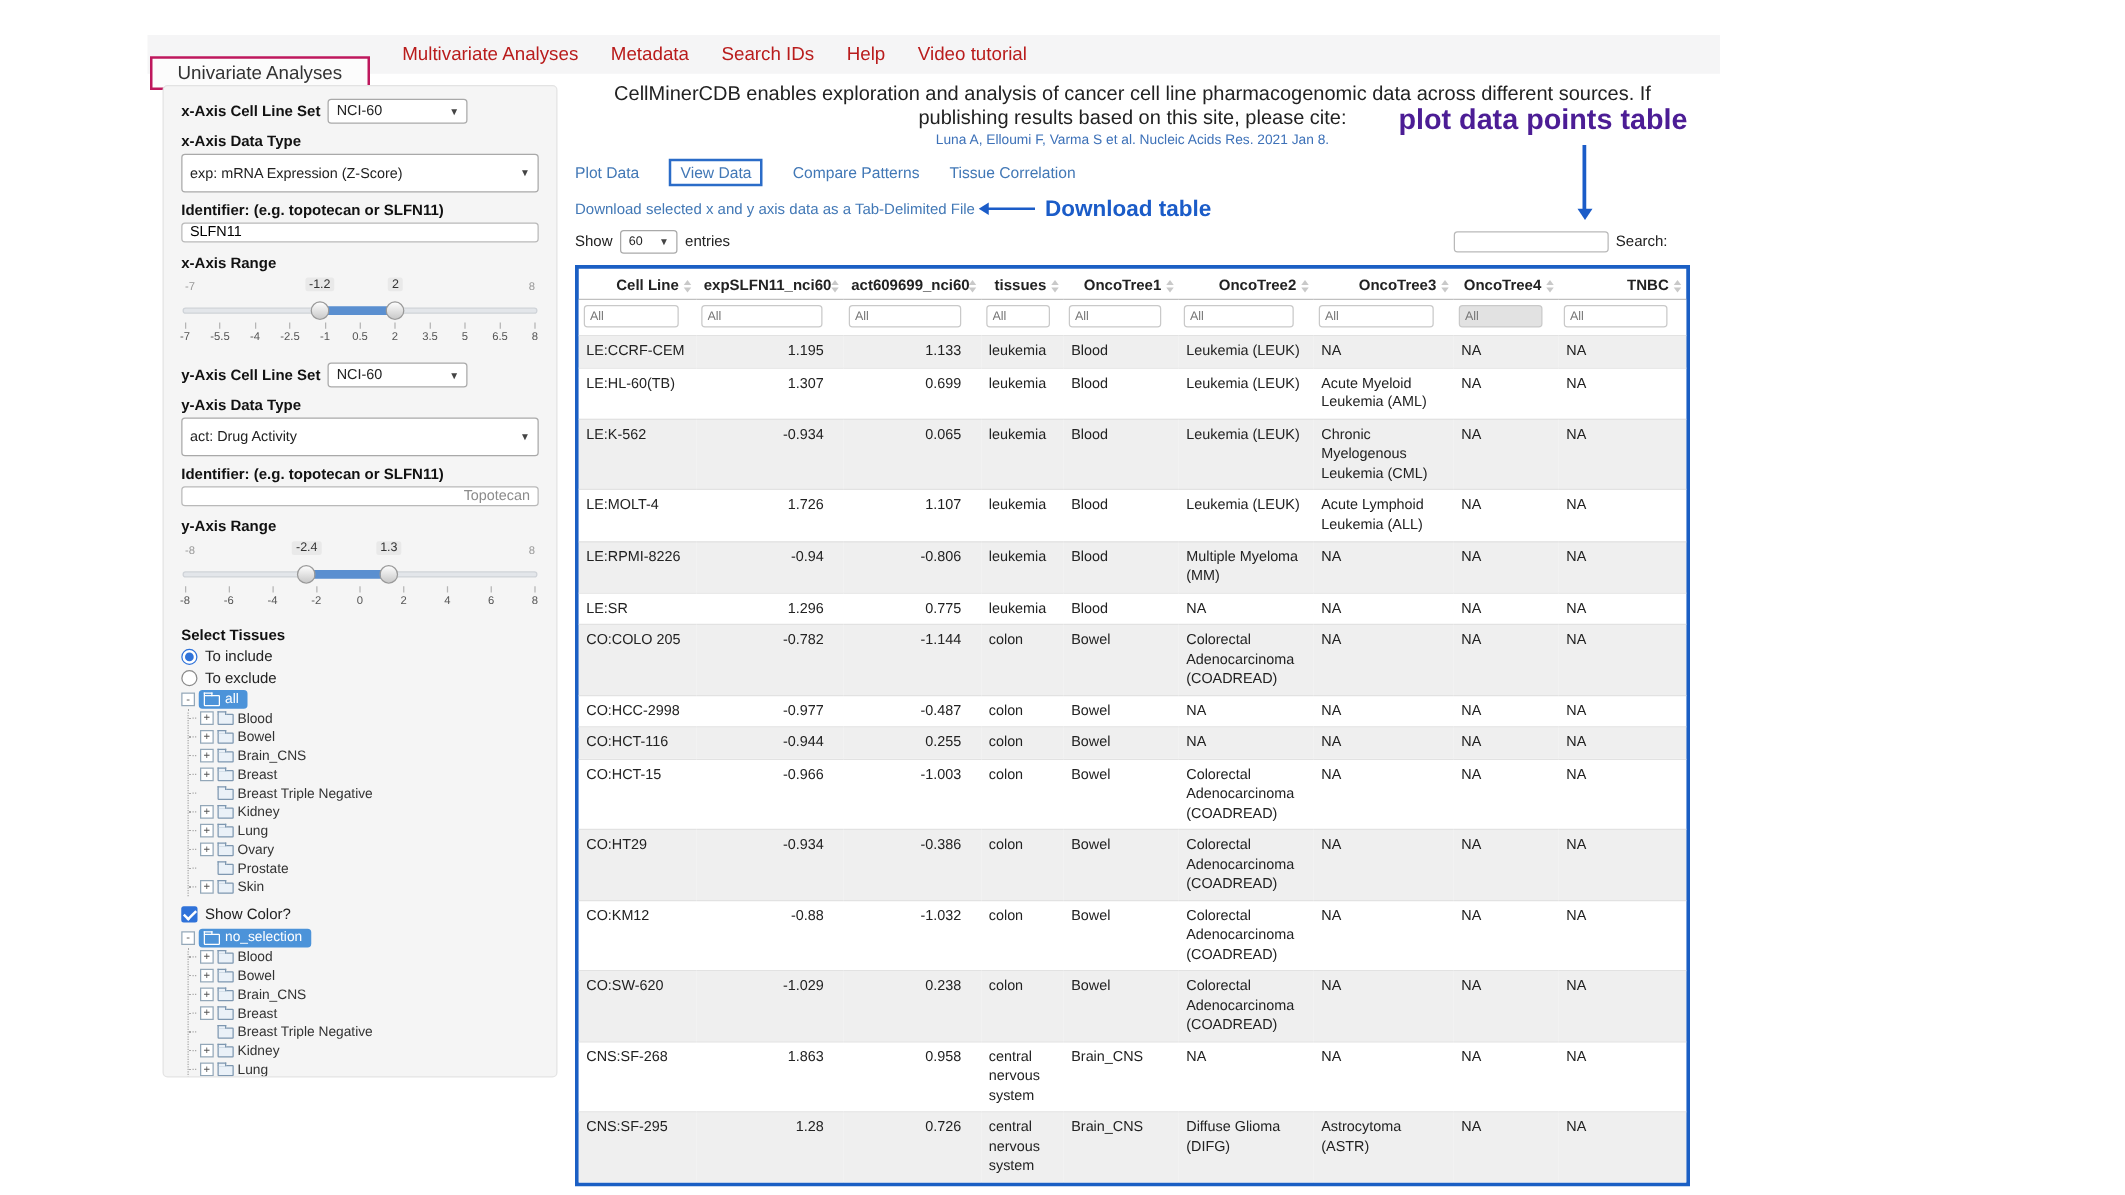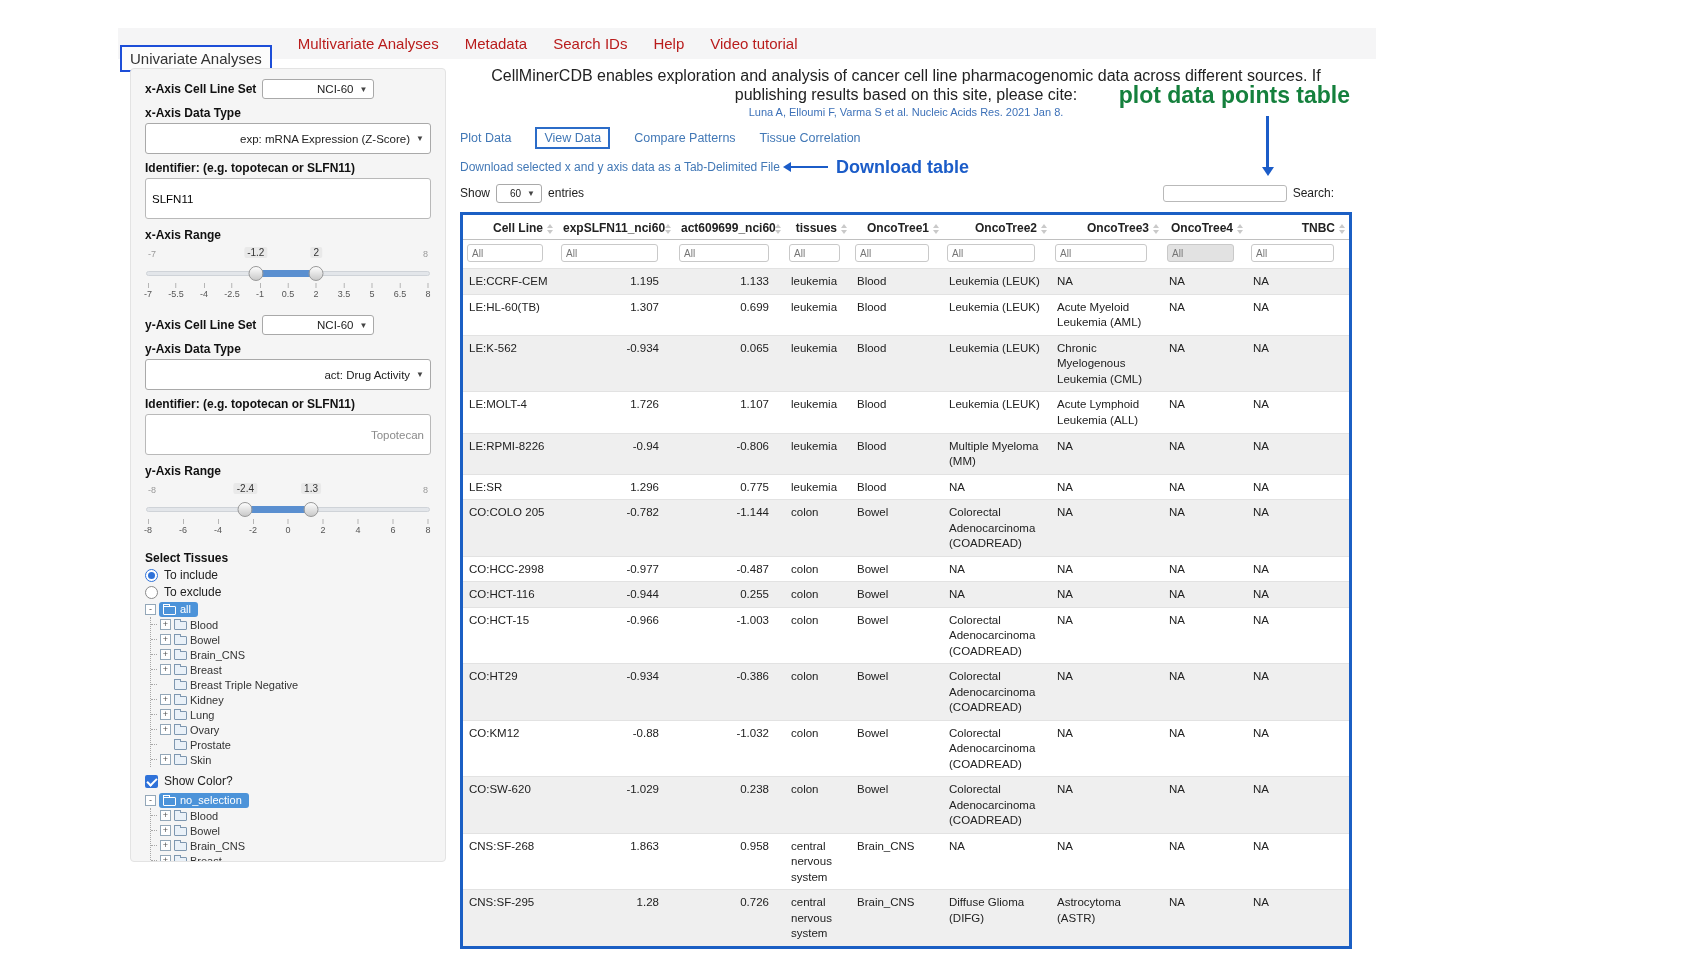--- a/index.html
+++ b/index.html
@@ -8,41 +8,41 @@
     width:1700px; height:956px; position:relative; overflow:hidden;
     background:#ffffff; font-family:"Liberation Sans", sans-serif; color:#222;
   }
 
   
   .nav {
     position:absolute; left:118px; top:28px; width:1258px; height:31px;
     background:#f5f5f6; display:flex; align-items:center; gap:26px; padding-left:2px;
   }
   .nav-tab { font-size:15px; color:#b91c1c; white-space:nowrap; cursor:pointer; }
-  .nav-tab-active { border:2px solid #1d4ed8; background:#fcfcfc; color:#333; padding:3px 8px;margin-top:29px; }
+  .nav-tab-active { border:2px solid #be185d; background:#fcfcfc; color:#333; padding:3px 20px;margin-top:29px; }
 
   
   .sidebar {
     position:absolute; left:130px; top:68px; width:316px; height:794px;
     background:#f5f5f5; border:1px solid #e3e3e3; border-radius:4px;
     padding:10px 14px; font-size:12px; overflow:hidden;
   }
   .sb-label { font-weight:bold; font-size:12px; color:#111; margin:7px 0 3px; }
   .sb-row-inline { display:flex; align-items:center; gap:6px; margin-bottom:6px; }
   .sb-row-inline .sb-label { margin:0; }
   .select {
     background:#fff; border:1px solid #a9a9a9; border-radius:3px; height:20px;
-    display:flex; align-items:center; justify-content:flex-end;
+    display:flex; align-items:center; justify-content:space-between;
     padding:0 6px; font-size:11.5px; color:#222; cursor:pointer;
   }
   .sel-small { width:112px; }
   .sel-full { width:100%; height:31px; margin-bottom:4px; }
   .select .caret { font-size:8px; color:#444; margin-left:6px; }
   .text-input {
-    width:100%; height:41px; border:1px solid #b9b9b9; border-radius:3px;
+    width:100%; height:16px; border:1px solid #b9b9b9; border-radius:3px;
     padding:0 6px; font-size:11.5px; background:#fff; font-family:inherit; margin-bottom:2px;
   }
   .text-input.muted { color:#8b8b8b;text-align:right; }
 
   
   .slider { position:relative; height:60px; margin:2px 1px 10px; }
   .slider .track { position:absolute; top:26px; left:0; right:0; height:5px; background:#e3e6ea; border:1px solid #cfd3d8; border-radius:3px; }
   .slider .bar { position:absolute; top:25px; height:7px; background:#5a8fd0; border-radius:2px; }
   .slider .handle {
     position:absolute; top:21px; width:15px; height:15px; border-radius:50%;
@@ -105,21 +105,21 @@
   .annotation-download { color:#1b5cc8; font-weight:bold; font-size:18px; margin-left:8px; white-space:nowrap; }
   .controls-row { display:flex; align-items:center; margin-top:5px; height:22px; font-size:12px; }
   .show-label { margin-right:6px; }
   .entries-select { width:46px; height:19px; font-size:10px; margin-right:6px; }
   .entries-label { }
   .search-input { margin-left:auto; width:124px; height:17px; border:1px solid #b9b9b9; border-radius:3px; font-size:11px; padding:0 4px; font-family:inherit; }
   .search-label { margin-left:6px; margin-right:18px; font-size:12px; color:#222; }
 
   .annotation-big {
     position:absolute; top:16px; right:2px; font-size:23px; font-weight:bold;
-    color:#15803d; white-space:nowrap; z-index:4;
+    color:#4c1d95; white-space:nowrap; z-index:4;
   }
   .annotation-arrow-down { position:absolute; left:806px; top:50px; width:3px; height:52px; background:#1b5cc8; z-index:4; }
   .annotation-arrow-down::after {
     content:""; position:absolute; bottom:-8px; left:-4.5px;
     border-top:9px solid #1b5cc8; border-left:6px solid transparent; border-right:6px solid transparent;
   }
 
   
   .table-wrap { margin-top:8px; border:3px solid #1b5fc4; background:#fff; }
   table { border-collapse:collapse; width:100%; table-layout:fixed; font-size:11.5px; color:#222; }

